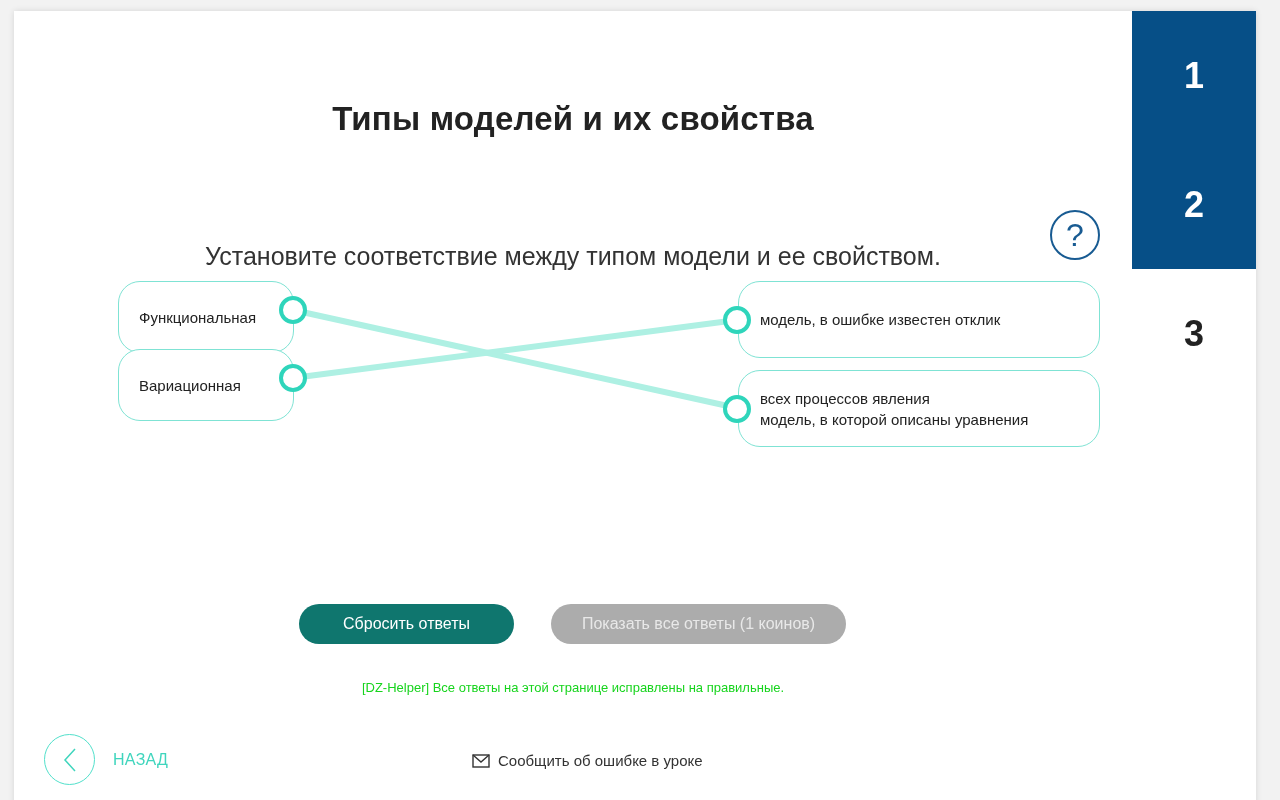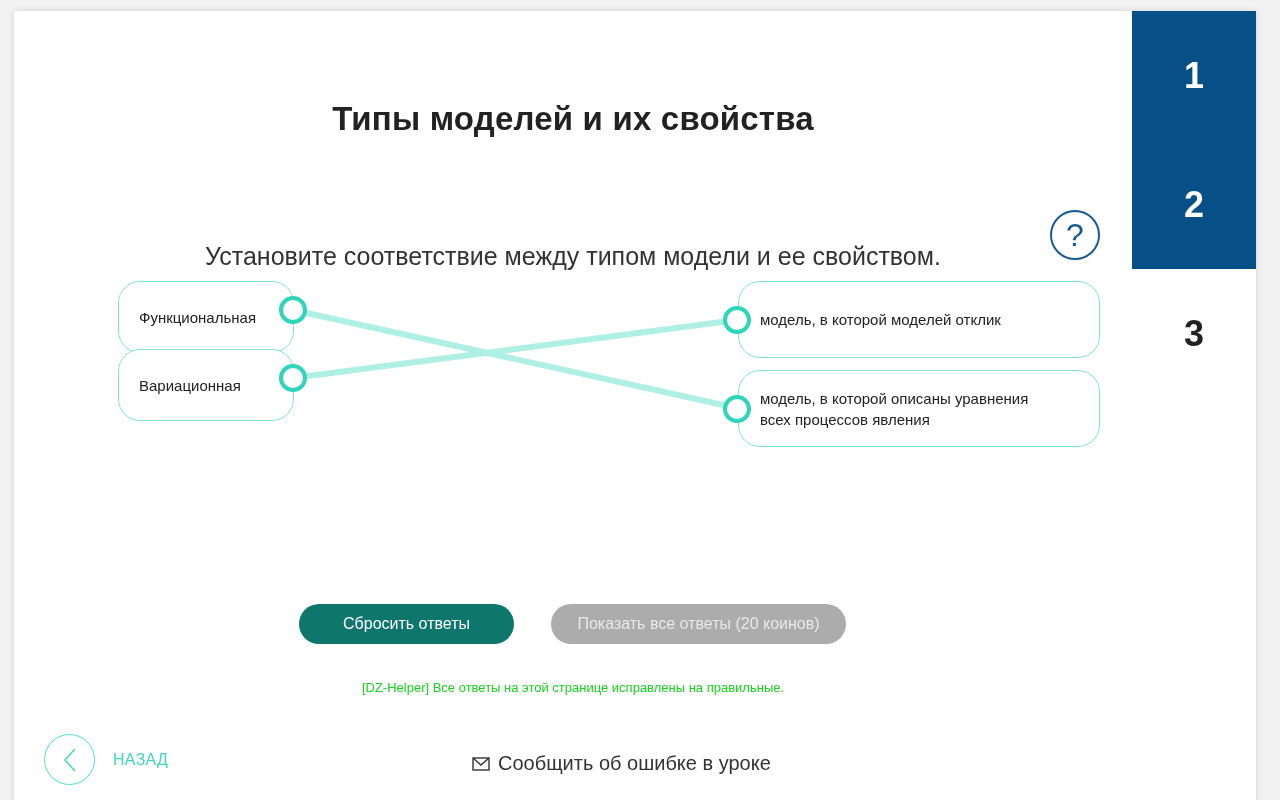--- a/index.html
+++ b/index.html
@@ -87,21 +87,21 @@
     }
     .back-circle {
       width: 51px; height: 51px; border-radius: 50%;
       border: 1px solid #52e0cb;
       display: flex; align-items: center; justify-content: center;
     }
     .back-label { margin-left: 18px; color: #3fd5bd; font-size: 16px; letter-spacing: 0.3px; }
     .report {
       position: absolute; left: 472px; top: 752px;
       display: flex; align-items: center; cursor: pointer;
-      color: #333; font-size: 20px;
+      color: #333; font-size: 15px;
     }
     .report svg { margin-right: 8px; }
   </style>
 </head>
 <body>
 
 <div class="card"></div>
 
 <div class="steps">
   <div class="step done">1</div>
@@ -124,34 +124,34 @@
   <span>Функциональная</span>
 </div>
 <div class="left-item" style="top:349px;">
   <span>Вариационная</span>
 </div>
 <div class="dot" style="left:279px; top:296px;"></div>
 <div class="dot" style="left:279px; top:364px;"></div>
 
 <div class="right-item" style="top:281px;">
   <div>
-    <div>модель, в которой моделей отклик</div>
+    <div>модель, в ошибке известен отклик</div>
   </div>
 </div>
 <div class="right-item" style="top:370px;">
   <div>
+    <div>всех процессов явления</div>
     <div>модель, в которой описаны уравнения</div>
-    <div>всех процессов явления</div>
   </div>
 </div>
 <div class="dot" style="left:723px; top:306px;"></div>
 <div class="dot" style="left:723px; top:395px;"></div>
 
 <div class="btn reset">Сбросить ответы</div>
-<div class="btn show">Показать все ответы (20 коинов)</div>
+<div class="btn show">Показать все ответы (1 коинов)</div>
 
 <div class="helper">[DZ-Helper] Все ответы на этой странице исправлены на правильные.</div>
 
 <div class="back">
   <div class="back-circle">
     <svg width="14" height="26" viewBox="0 0 14 26">
       <polyline points="12,2 2,13 12,24" fill="none" stroke="#3fd5bd" stroke-width="1.5"></polyline>
     </svg>
   </div>
   <span class="back-label">НАЗАД</span>

